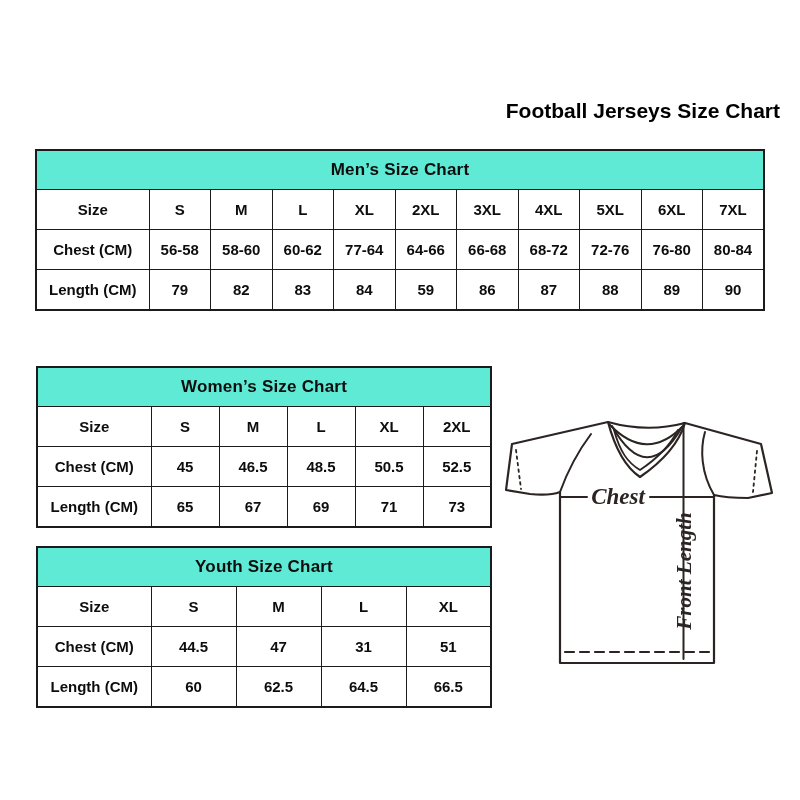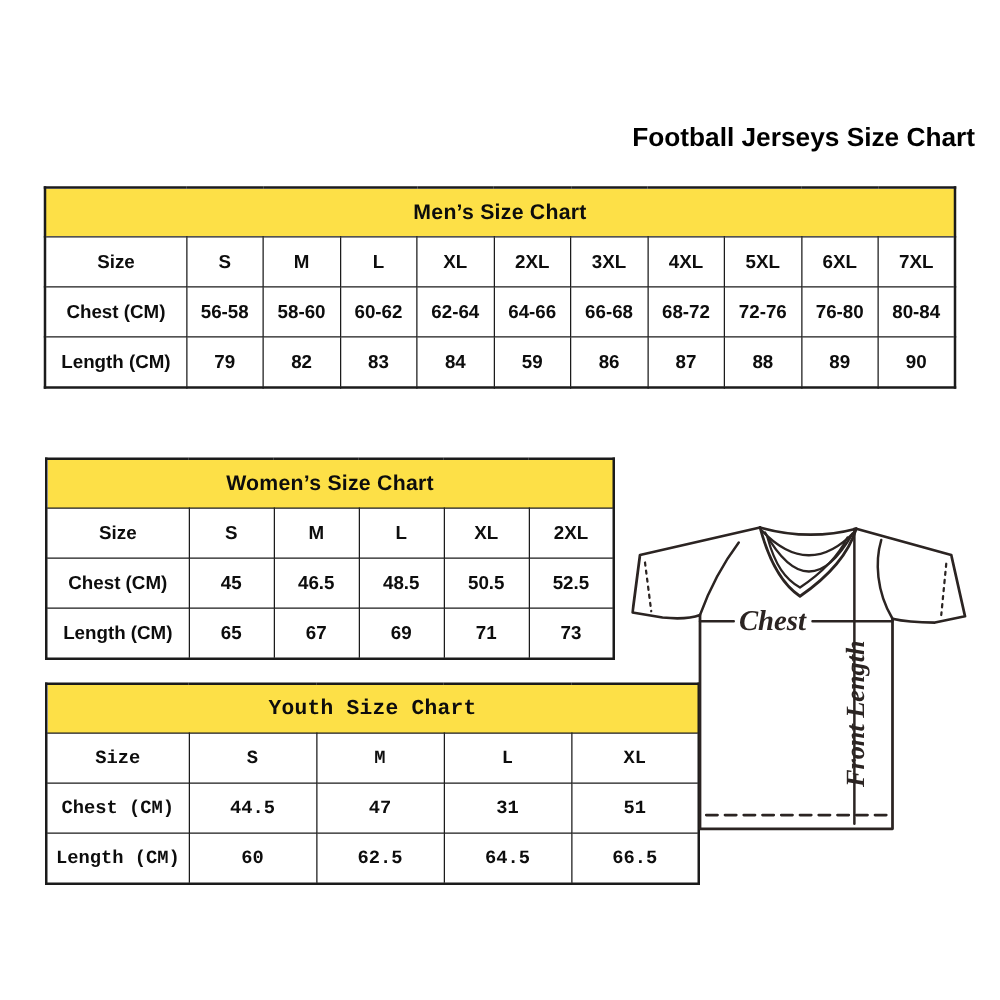--- a/index.html
+++ b/index.html
@@ -14,21 +14,21 @@
   table.tbl{
     position:absolute;border-collapse:collapse;table-layout:fixed;
     border:2px solid #1b1b1b;background:#fff;
   }
   table.tbl td{
     border:1px solid #1b1b1b;text-align:center;vertical-align:middle;
     font-weight:bold;font-size:15px;color:#0d0d0d;height:39px;padding:0;
     overflow:hidden;white-space:nowrap;
   }
   table.tbl td.ttl{
-    background:#fde047;font-size:17px;height:38px;letter-spacing:0.2px;
+    background:#5eead4;font-size:17px;height:38px;letter-spacing:0.2px;
   }
   svg text.jersey-label{
     font-family:"Liberation Serif", serif;font-style:italic;font-weight:bold;
     fill:#2b2422;
   }
 </style>
 </head>
 <body>
 
 <div class="page-title">Football Jerseys Size Chart</div>
@@ -62,21 +62,21 @@
     <td>4XL</td>
     <td>5XL</td>
     <td>6XL</td>
     <td>7XL</td>
   </tr>
   <tr>
     <td>Chest (CM)</td>
     <td>56-58</td>
     <td>58-60</td>
     <td>60-62</td>
-    <td>62-64</td>
+    <td>77-64</td>
     <td>64-66</td>
     <td>66-68</td>
     <td>68-72</td>
     <td>72-76</td>
     <td>76-80</td>
     <td>80-84</td>
   </tr>
   <tr>
     <td>Length (CM)</td>
     <td>79</td>
@@ -126,21 +126,21 @@
     <td>Length (CM)</td>
     <td>65</td>
     <td>67</td>
     <td>69</td>
     <td>71</td>
     <td>73</td>
   </tr>
   </tbody>
 </table>
 
-<table class="tbl" style="left:36px;top:546px;width:524px;font-family:Liberation Mono, monospace;">
+<table class="tbl" style="left:36px;top:546px;width:456px;">
   <colgroup>
       <col style="width:114px">
       <col>
       <col>
       <col>
       <col>
     </colgroup>
   <tbody>
   <tr>
     <td class="ttl" colspan="5">Youth Size Chart</td>

